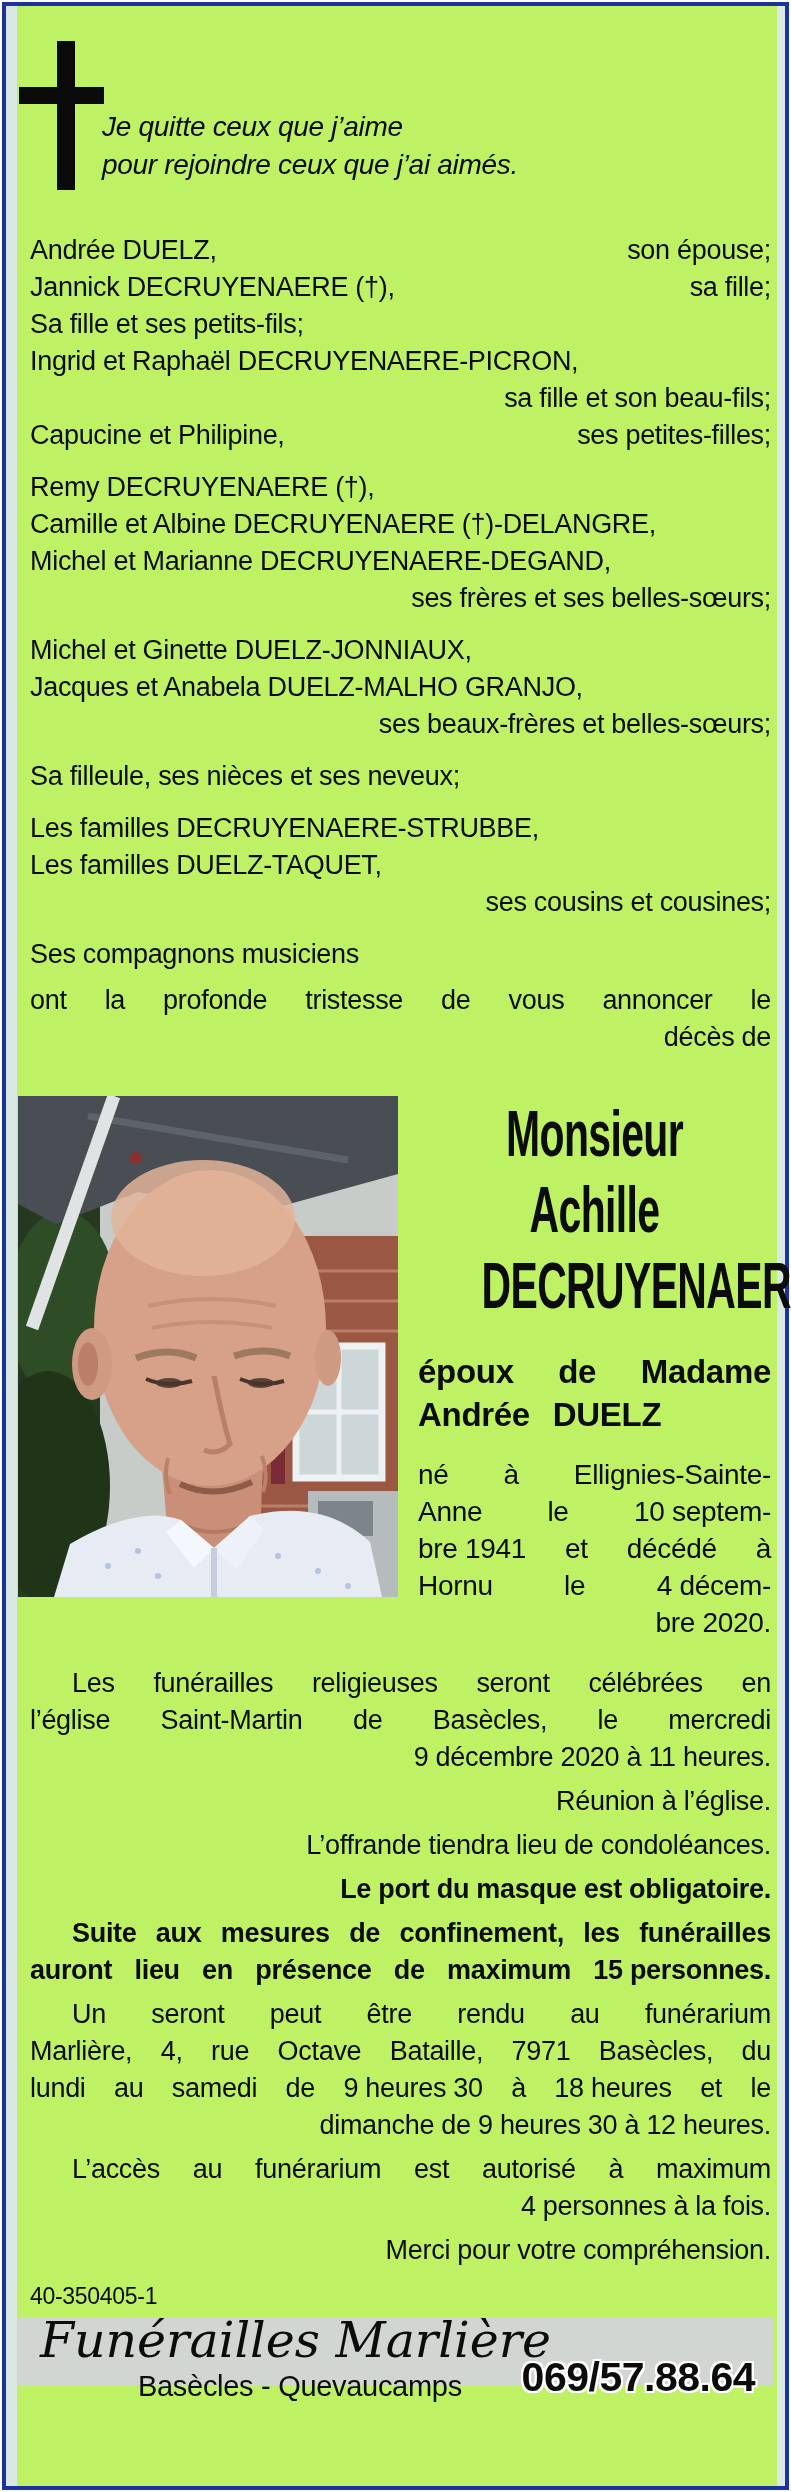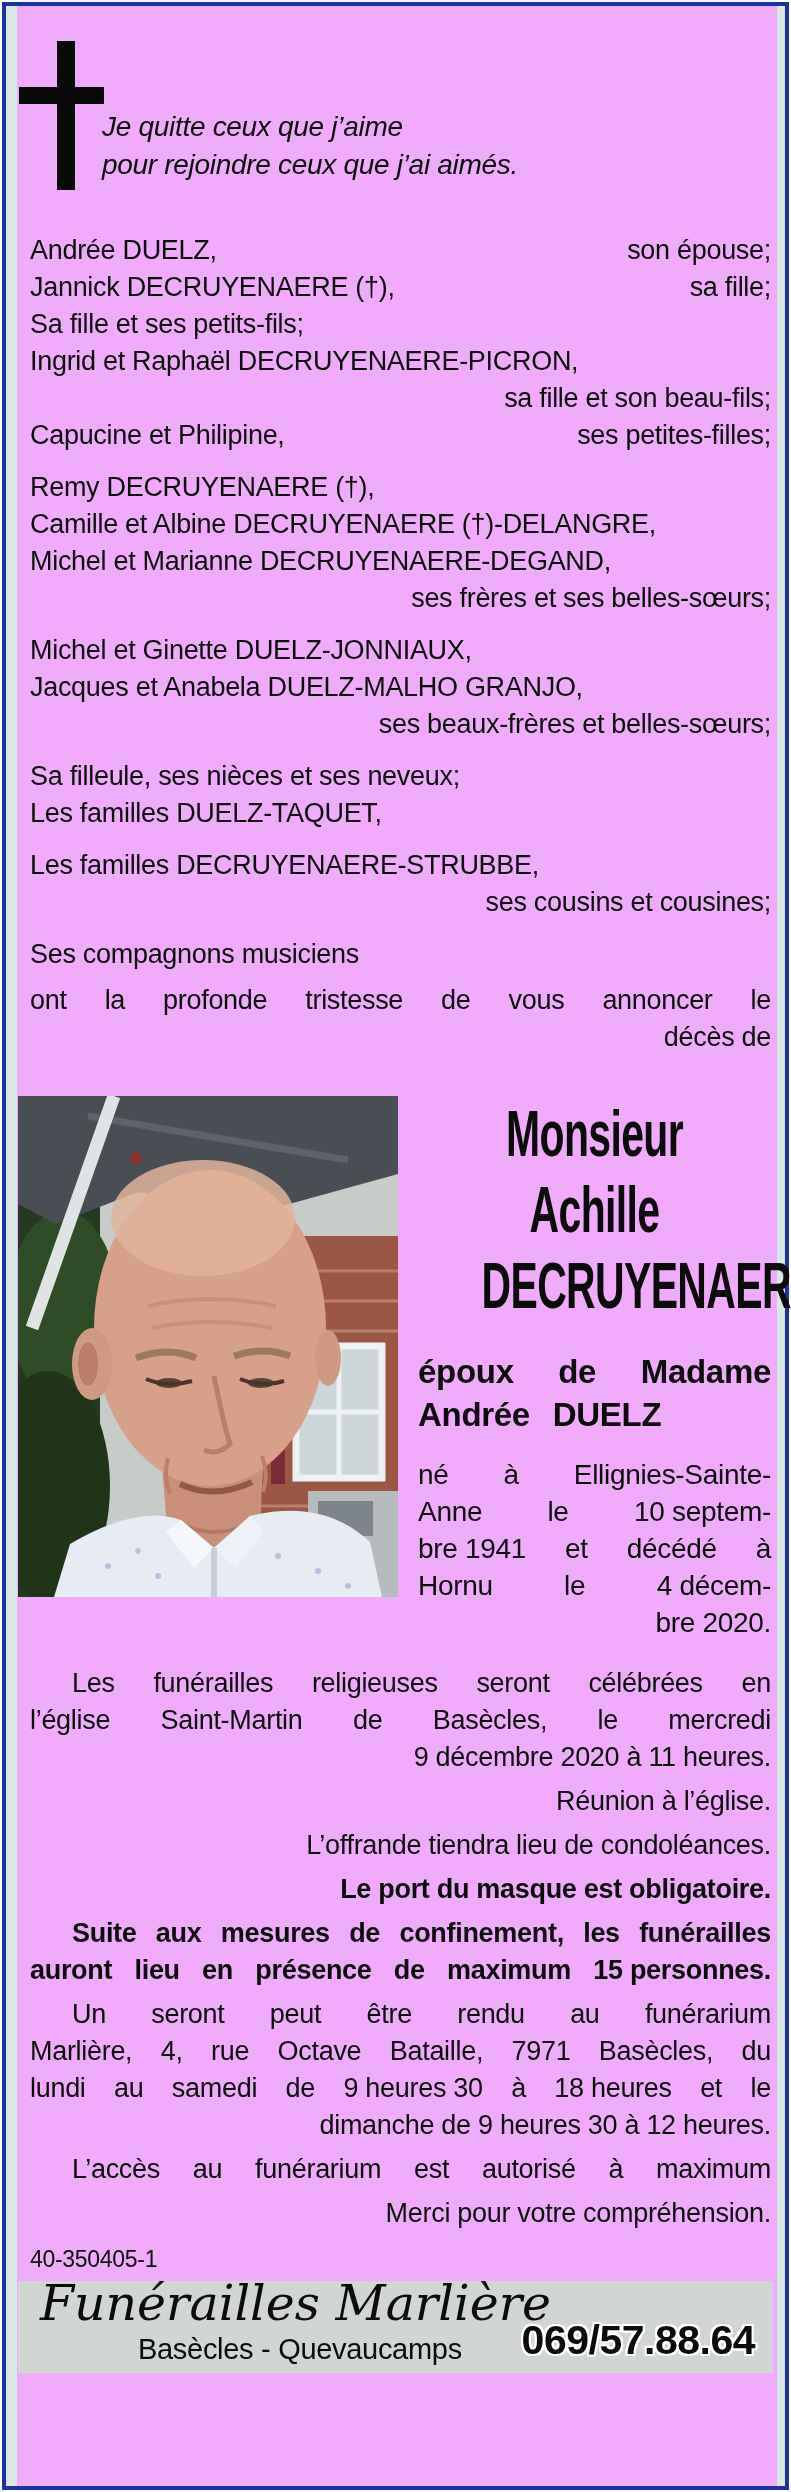--- a/index.html
+++ b/index.html
@@ -1,20 +1,20 @@
 <!DOCTYPE html>
 <html><head>
 <meta charset="utf-8">
 <style>
   html,body{margin:0;padding:0;}
   body{width:791px;height:2492px;position:relative;background:#ffffff;
        font-family:"Liberation Sans",sans-serif;color:#0c0c0c;overflow:hidden;
        -webkit-font-smoothing:antialiased;}
   .sheet{position:absolute;left:2px;top:2px;width:787px;height:2488px;
-         border:4px solid #1a33a0;background:#f0abfc;box-sizing:border-box;}
+         border:4px solid #1a33a0;background:#bef264;box-sizing:border-box;}
   .mint-l{position:absolute;left:0;top:0;bottom:0;width:11px;background:#d9e8e3;}
   .mint-r{position:absolute;right:0;top:0;bottom:0;width:8px;background:#d9e8e3;}
   .cross{position:absolute;left:10px;top:35px;width:88px;height:149px;}
   .cross .v{position:absolute;left:41px;top:0;width:18px;height:149px;background:#0a0a0a;}
   .cross .h{position:absolute;left:3px;top:46px;width:85px;height:17px;background:#0a0a0a;}
   .quote{position:absolute;left:96px;top:102px;font-style:italic;font-size:28px;
          line-height:38px;letter-spacing:-0.3px;}
   .content{position:absolute;left:24px;right:14px;top:0;}
   .family{margin-top:226px;}
   .fam-row{display:flex;justify-content:space-between;line-height:37px;font-size:27px;letter-spacing:-0.3px;}
@@ -31,21 +31,21 @@
               white-space:nowrap;transform:scaleX(0.64);transform-origin:50% 50%;
               letter-spacing:-1px;}
   .spouse{margin-top:26px;font-weight:bold;font-size:33px;letter-spacing:-0.3px;}
   .spouse .jl{line-height:43px;}
   .spouse2{line-height:43px;word-spacing:14px;}
   .bio{margin-top:20px;font-size:28px;letter-spacing:-0.3px;}
   .paras{margin-top:24px;}
   .para{margin-top:7px;font-size:27px;letter-spacing:-0.3px;}
   .para.bold{font-weight:bold;}
   .reference{margin-top:14px;font-size:23px;letter-spacing:-0.3px;}
-  .banner{margin-top:8px;position:relative;height:92px;background:#d2d6d2;
+  .banner{margin-top:8px;position:relative;height:68px;background:#d2d6d2;
           margin-left:-12px;margin-right:-2px;}
   .brand{position:absolute;left:22px;top:-8px;font-family:"DejaVu Serif",serif;
          font-style:italic;font-size:49px;line-height:62px;white-space:nowrap;}
   .locations{position:absolute;left:120px;top:52px;font-size:29px;letter-spacing:-0.3px;}
   .phone{position:absolute;right:18px;top:36px;font-size:41px;font-weight:bold;
          letter-spacing:-0.5px;
          text-shadow:-2px 0 0 #fff,2px 0 0 #fff,0 -2px 0 #fff,0 2px 0 #fff,
                      -2px -2px 0 #fff,2px 2px 0 #fff,-2px 2px 0 #fff,2px -2px 0 #fff;}
 </style>
 </head>
@@ -117,26 +117,26 @@
           <span></span>
         </div>
         <div class="fam-row">
           <span></span>
           <span>ses beaux-frères et belles-sœurs;</span>
         </div>
         <div class="fam-row gap">
           <span>Sa filleule, ses nièces et ses neveux;</span>
           <span></span>
         </div>
+        <div class="fam-row gap">
+          <span>Les familles DECRUYENAERE-STRUBBE,</span>
+          <span></span>
+        </div>
         <div class="fam-row">
           <span>Les familles DUELZ-TAQUET,</span>
-          <span></span>
-        </div>
-        <div class="fam-row gap">
-          <span>Les familles DECRUYENAERE-STRUBBE,</span>
           <span></span>
         </div>
         <div class="fam-row">
           <span></span>
           <span>ses cousins et cousines;</span>
         </div>
         <div class="fam-row gap">
           <span>Ses compagnons musiciens</span>
           <span></span>
         </div>
@@ -343,20 +343,21 @@
         <div class="para">
           <div class="jl ind">
             <span>L’accès</span>
             <span>au</span>
             <span>funérarium</span>
             <span>est</span>
             <span>autorisé</span>
             <span>à</span>
             <span>maximum</span>
           </div>
+          <div class="jl single">4 personnes à la fois.</div>
         </div>
         <div class="para">
           <div class="jl single ind">Merci pour votre compréhension.</div>
         </div>
       </div>
 
     <div class="reference">40-350405-1</div>
 
     <div class="banner">
       <div class="brand">Funérailles Marlière</div>

